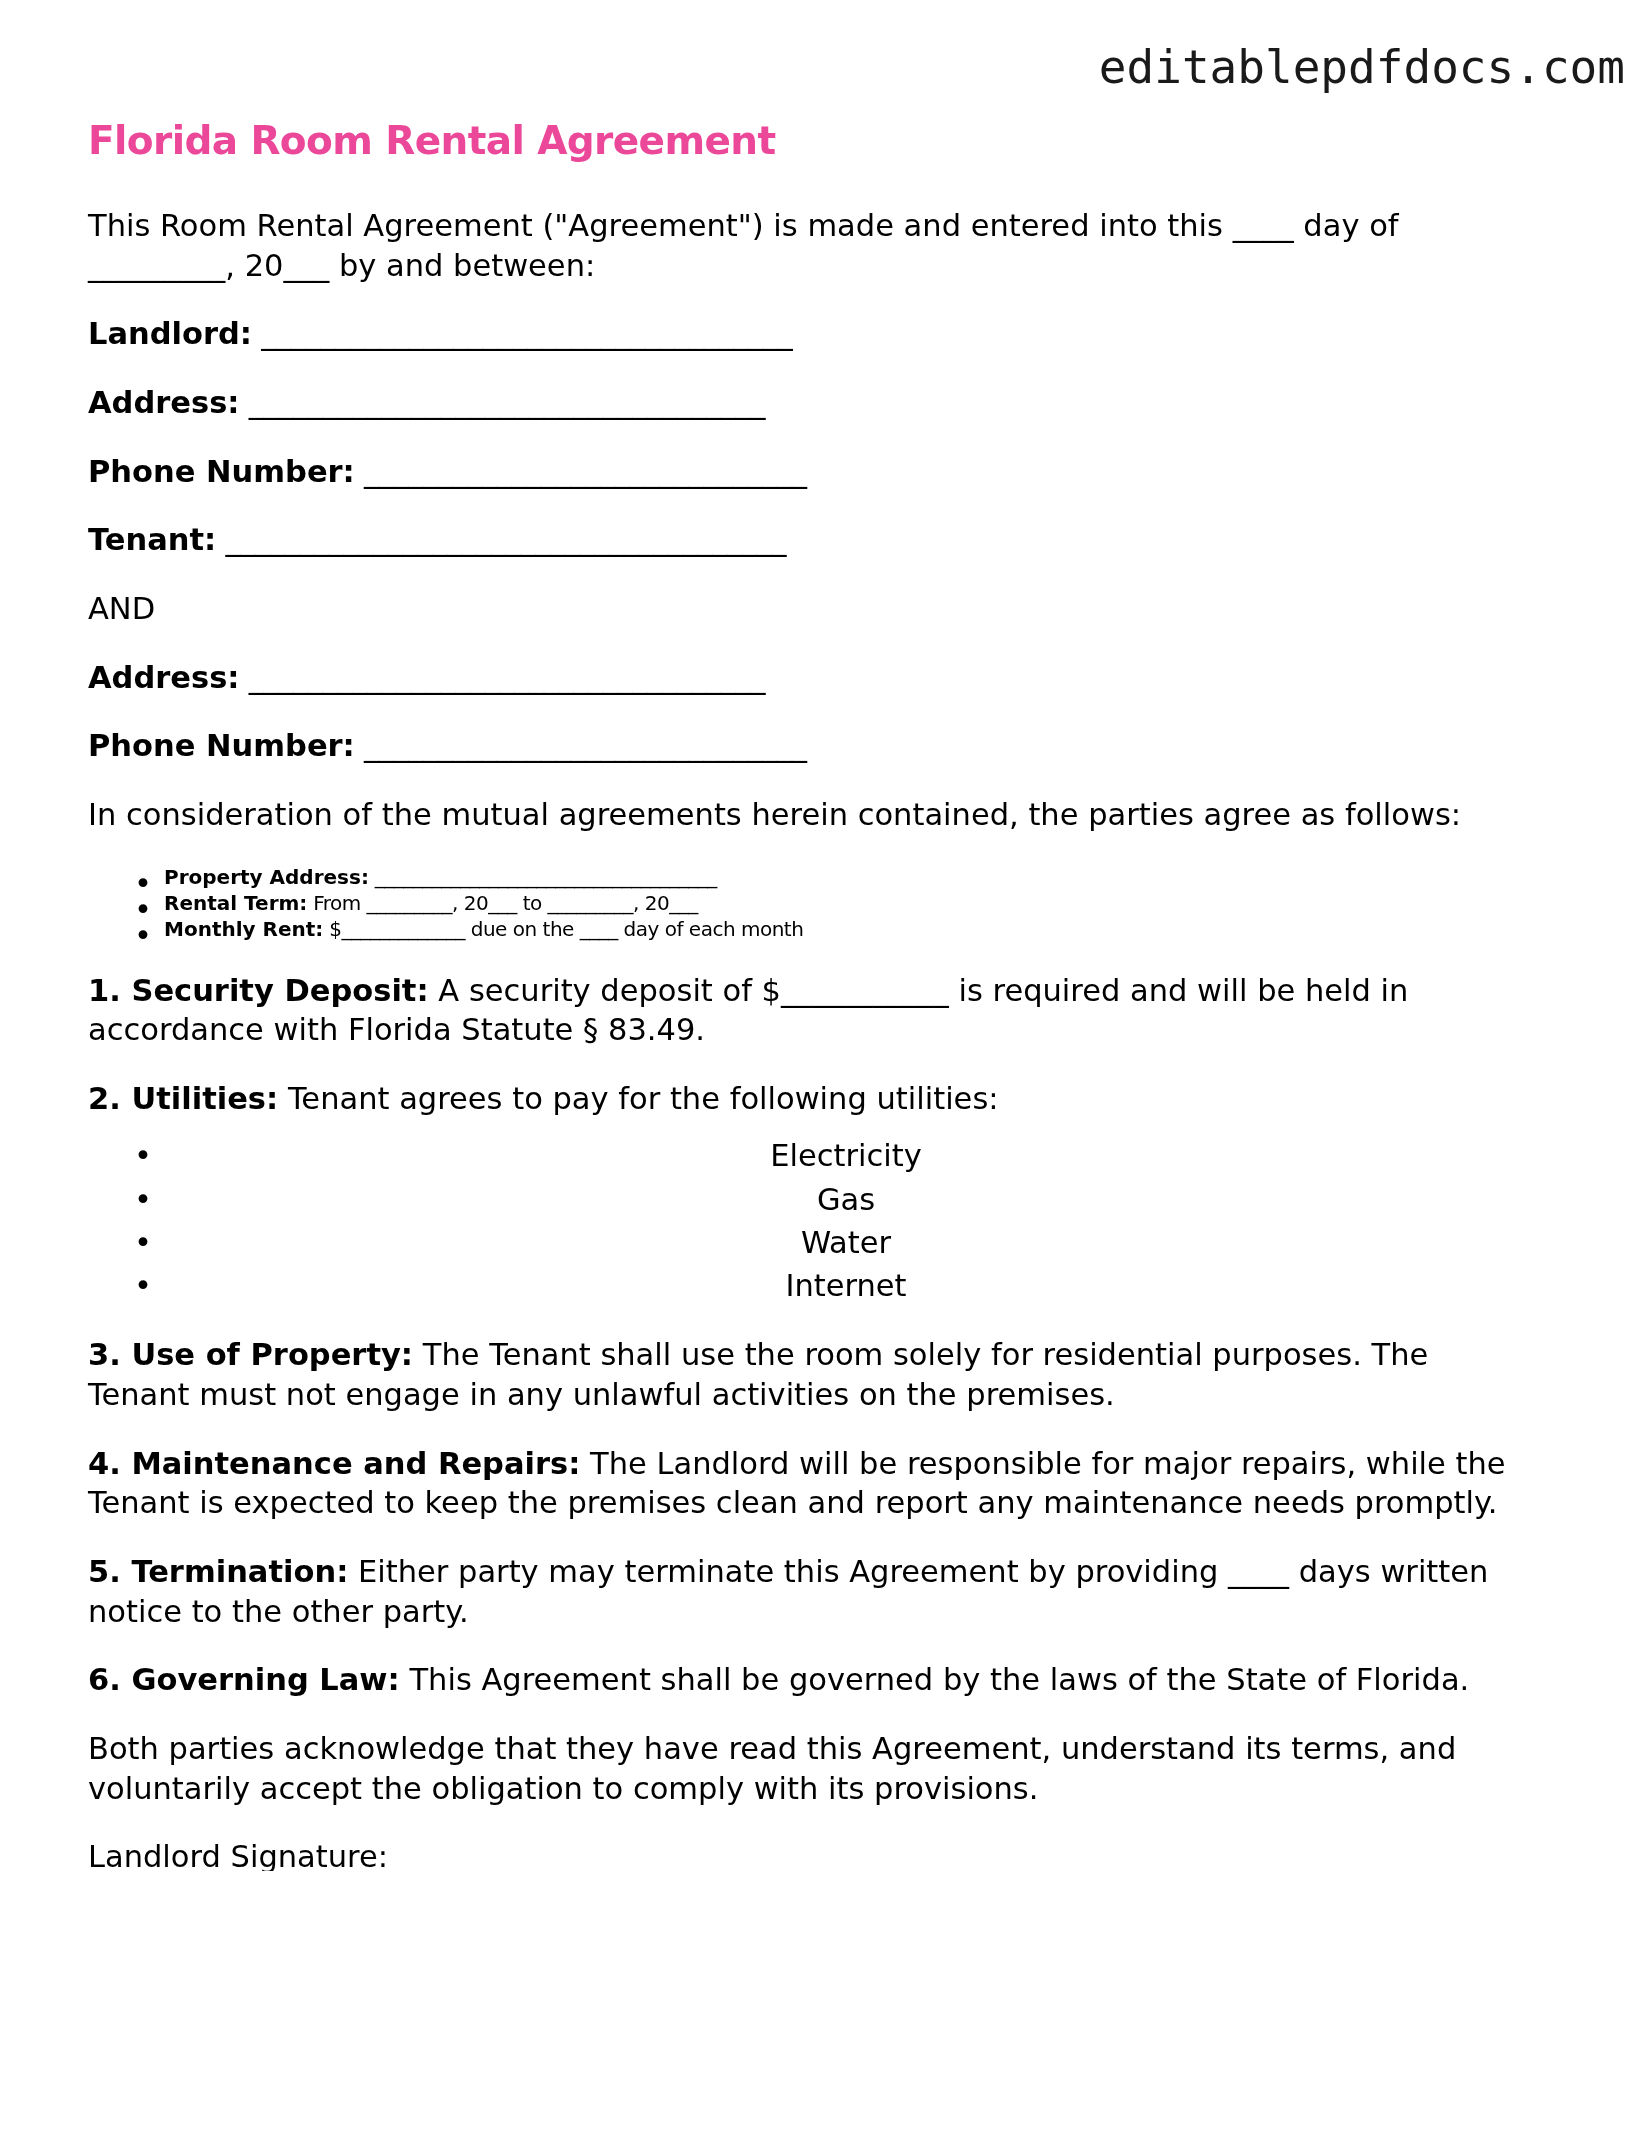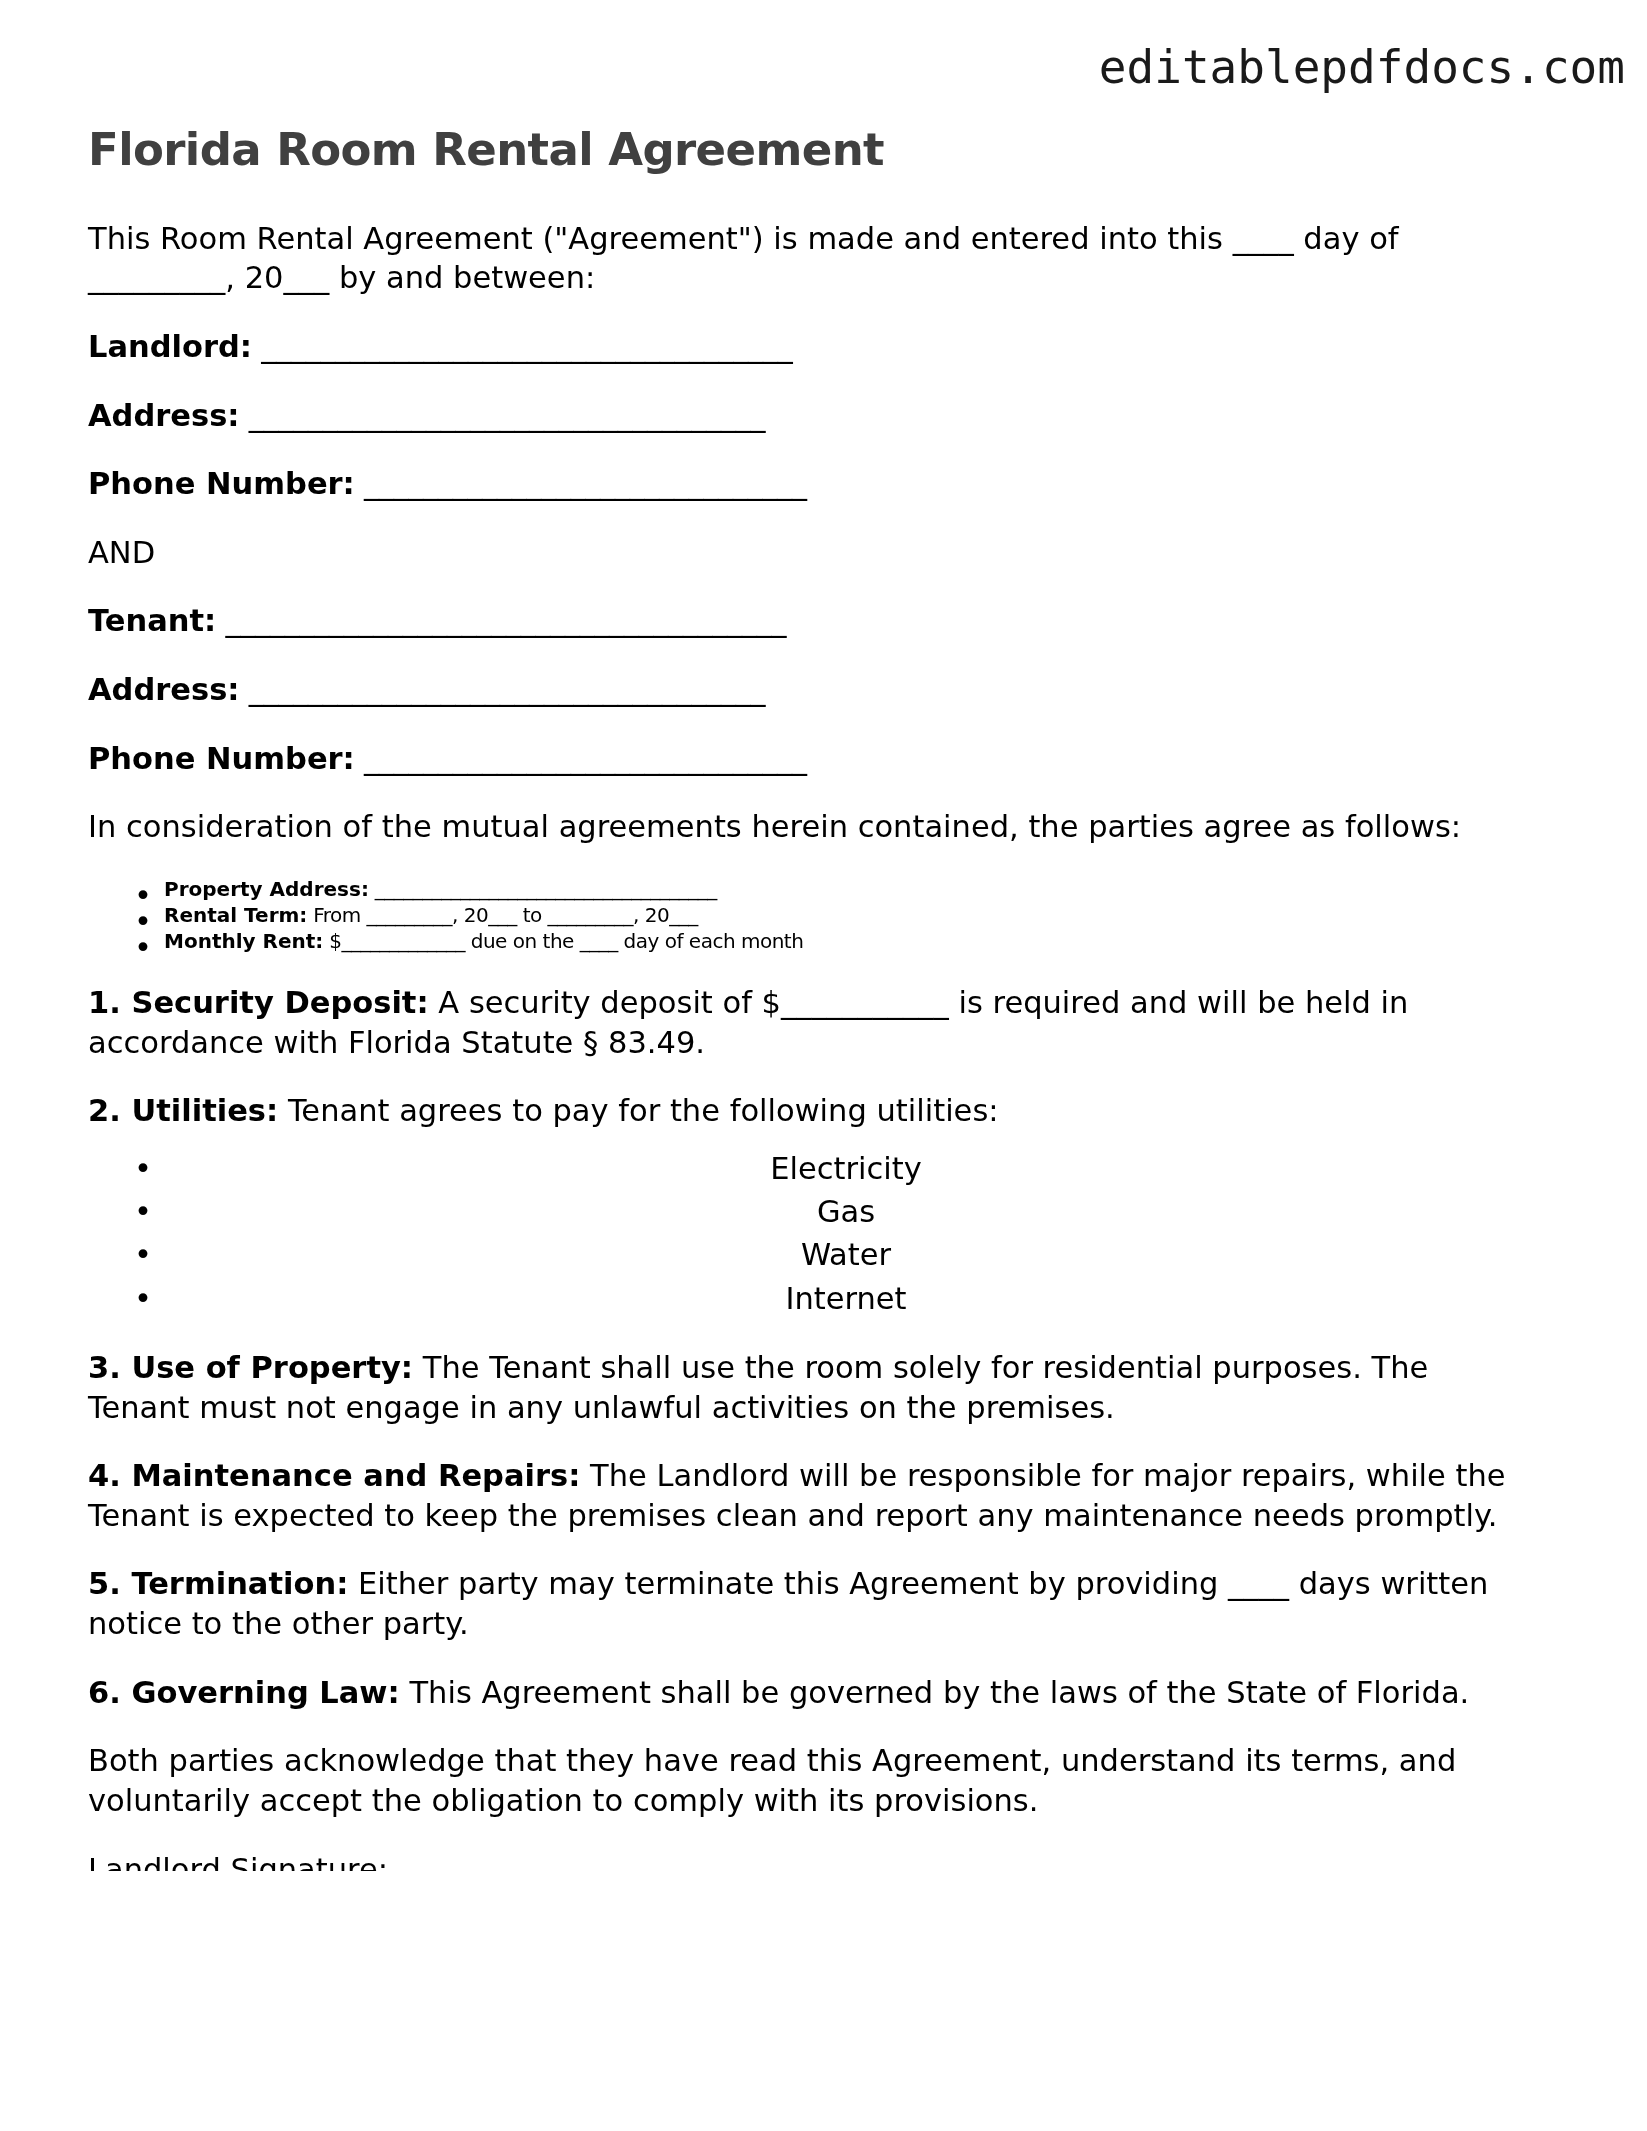--- a/index.html
+++ b/index.html
@@ -40,28 +40,28 @@
 
   
   .doc {
     position: absolute;
     left: 88px;
     top: 120px;
     width: 1440px;
   }
 
   h1.doc-title {
-    margin: 6px 0 44px 0;
+    margin: 0 0 44px 0;
     padding: 0;
     font-family: "DejaVu Sans", "Liberation Sans", sans-serif;
     font-weight: bold;
-    font-size: 45px;
+    font-size: 39px;
     line-height: 1.08;
     letter-spacing: -0.6px;
-    color: #404040;
+    color: #ec4899;
     white-space: nowrap;
   }
 
   p.para {
     margin: 0 0 29px 0;
     font-size: 30.5px;
     line-height: 1.30;
     color: #000;
   }
 
@@ -132,25 +132,25 @@
     </p>
 
     <p class="para">
       <span class="lbl">Address:</span><span class="blank"> ___________________________________</span>
     </p>
 
     <p class="para">
       <span class="lbl">Phone Number:</span><span class="blank"> ______________________________</span>
     </p>
 
+    <p class="para">
+      <span class="lbl">Tenant:</span><span class="blank"> ______________________________________</span>
+    </p>
+
     <p class="para">AND</p>
-
-    <p class="para">
-      <span class="lbl">Tenant:</span><span class="blank"> ______________________________________</span>
-    </p>
 
     <p class="para">
       <span class="lbl">Address:</span><span class="blank"> ___________________________________</span>
     </p>
 
     <p class="para">
       <span class="lbl">Phone Number:</span><span class="blank"> ______________________________</span>
     </p>
 
     <p class="para">In consideration of the mutual agreements herein contained, the parties agree as follows:</p>

